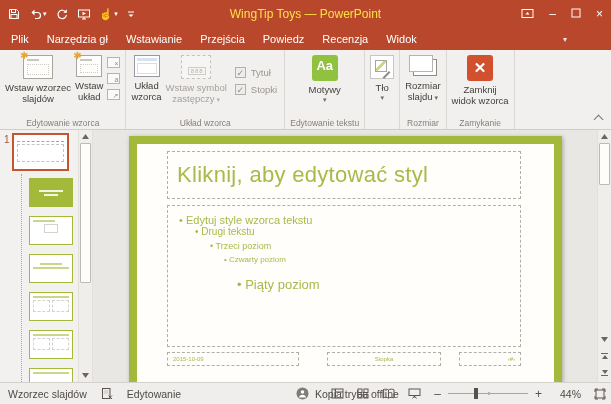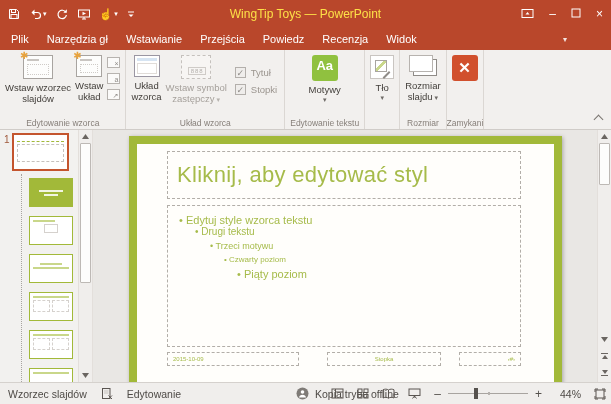--- a/index.html
+++ b/index.html
@@ -103,21 +103,21 @@
   .ph{position:absolute;border:1px dashed #B2AEA8;cursor:text;}
   .ph-title{left:30px;top:7px;width:354px;height:48px;display:flex;align-items:center;}
   .ph-title .ttxt{font-size:22px;color:var(--green-text);padding-left:9px;letter-spacing:.3px;white-space:nowrap;}
   .ph-body{left:30px;top:61px;width:354px;height:142px;padding:8px 0 0 11px;}
   .bullet{color:var(--green-text);white-space:nowrap;}
   .bullet::before{content:"• ";}
   .lv1{font-size:11px;}
   .lv2{font-size:10px;margin:0 0 4px 16px;}
   .lv3{font-size:9px;margin:0 0 4px 31px;}
   .lv4{font-size:8px;margin:0 0 4px 45px;}
-  .lv5{font-size:11px;margin:4px 0 0 58px;}
+  .lv5{font-size:13px;margin:13px 0 0 58px;}
   .ph-foot{top:208px;height:14px;font-size:6px;color:var(--green-text);line-height:12px;padding:0 5px;}
   .ph-date{left:30px;width:132px;}
   .ph-footer{left:190px;width:114px;text-align:center;}
   .ph-num{left:322px;width:62px;text-align:right;}
 
   
   .statusbar{height:22px;background:#F0EEEC;border-top:1px solid #D5D1CD;display:flex;align-items:center;font-size:10.5px;color:#4E4A46;padding:0 8px;position:relative;}
   .sb-left{display:flex;align-items:center;gap:14px;}
   .sb-center{position:absolute;left:296px;display:flex;align-items:center;gap:6px;}
   .sb-right{position:absolute;right:5px;display:flex;align-items:center;gap:13px;}
@@ -297,20 +297,21 @@
             <span class="r1"></span>
           </span>
         <span class="blabel"><span>Rozmiar</span><br><span>slajdu</span><span class="dropcaret"> ▾</span></span>
       </div>
       <div class="glabel">Rozmiar</div>
     </div>
 
     <div class="rgroup">
       <div class="bigbtn">
         <span class="ic-close">✕</span>
+        <span class="blabel"><span>Zamknij</span><br><span>widok wzorca</span></span>
       </div>
       <div class="glabel">Zamykanie</div>
     </div>
 
     <div class="chev"></div>
   </div>
 
   <div class="main">
 
     <div class="thumbpanel">
@@ -369,21 +370,21 @@
 
     <div class="editarea">
       <div class="slide">
         <div class="slide-inner">
           <div class="ph ph-title">
             <span class="ttxt">Kliknij, aby edytować styl</span>
           </div>
           <div class="ph ph-body">
             <div class="bullet lv1">Edytuj style wzorca tekstu</div>
             <div class="bullet lv2">Drugi tekstu</div>
-            <div class="bullet lv3">Trzeci motywu</div>
+            <div class="bullet lv3">Trzeci poziom</div>
             <div class="bullet lv4">Czwarty poziom</div>
             <div class="bullet lv5">Piąty poziom</div>
           </div>
           <div class="ph ph-foot ph-date">2015-10-09</div>
           <div class="ph ph-foot ph-footer">Stopka</div>
           <div class="ph ph-foot ph-num">‹#›</div>
         </div>
       </div>
     </div>
 

